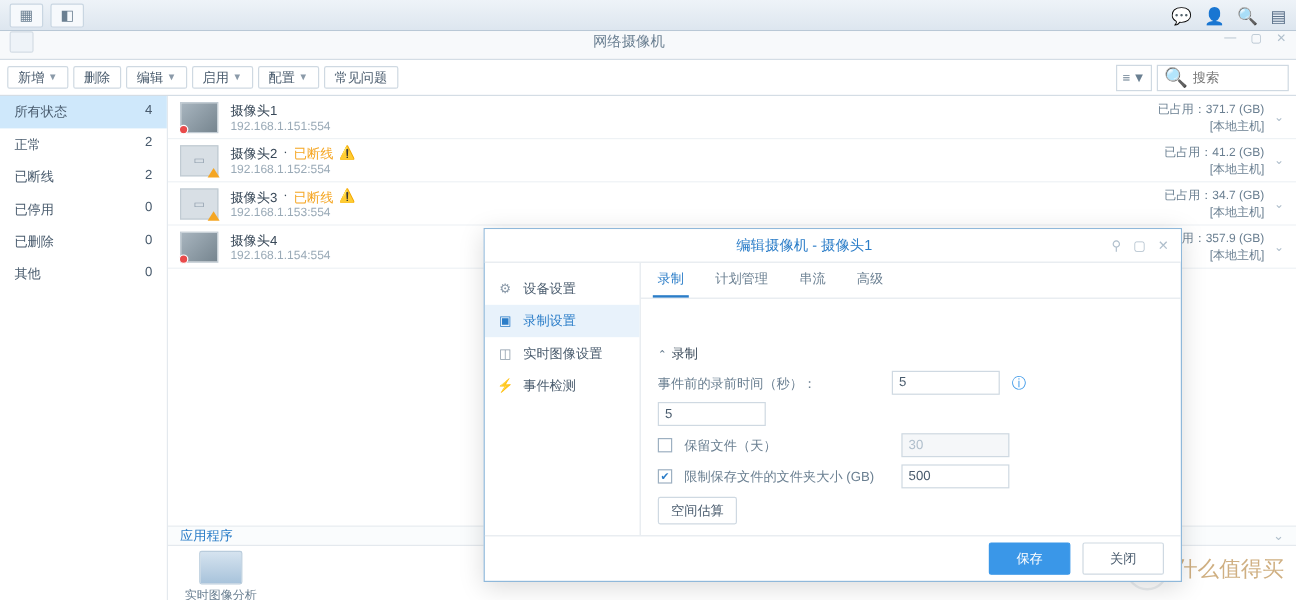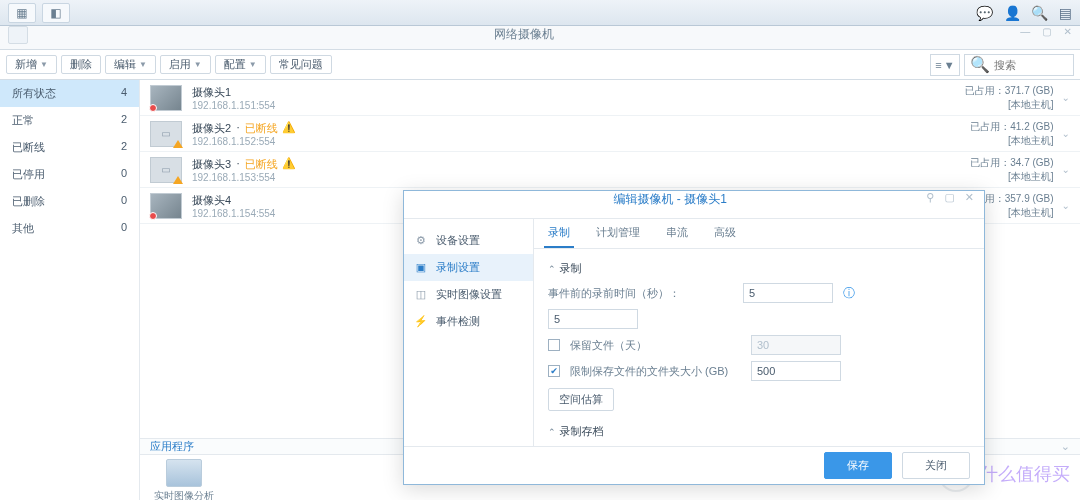--- a/index.html
+++ b/index.html
@@ -38,35 +38,35 @@
 .camrow .right { text-align:right; font-size:10px; color:#6a7f91; margin-right:8px;}
 .camrow .chev { color:#b0bfcc; font-size:10px; cursor:pointer;}
 .apps { height:62px; border-top:1px solid #e4e9ee; display:flex; flex-direction:column;}
 .apps .hdr { height:20px; border-bottom:1px solid #e4e9ee; background:#fafcfd; display:flex; align-items:center; padding:0 10px; font-size:11px; color:#2b7dc8;}
 .apps .hdr .chev { margin-left:auto; color:#b0bfcc; cursor:pointer;}
 .apps .body { flex:1; display:flex; align-items:center; padding:4px 14px; gap:6px;}
 .appicon { width:36px; height:28px; background:linear-gradient(#d5e3ef,#a8c3db); border:1px solid #b9ccdc; border-radius:2px;}
 .appname { font-size:10px; color:#6a7f91; }
 .watermark { position:absolute; right:10px; bottom:8px; display:flex; align-items:center; gap:6px; opacity:.5;}
 .wm-circ { width:36px; height:36px; border-radius:50%; background:#fff; border:2px solid #d8dfe5; display:flex; align-items:center; justify-content:center; font-size:18px; color:#b0bfcc; font-weight:bold;}
-.wm-txt { font-size:18px; color:#8b5cf6; font-weight:500;}
+.wm-txt { font-size:18px; color:#a16207; font-weight:500;}
 
 .overlay { position:absolute; inset:0; }
 .modal { position:absolute; left:263px; top:110px; width:582px; height:295px; background:#fff; border:1px solid #8fb8da; box-shadow:0 4px 20px rgba(0,0,0,.15); display:flex; flex-direction:column;}
-.modal .mtitle { height:28px; background:#fff; border-bottom:1px solid #e4e9ee; display:flex; align-items:flex-start; padding:0 10px;}
+.modal .mtitle { height:28px; background:#fff; border-bottom:1px solid #e4e9ee; display:flex; align-items:center; padding:0 10px;}
 .modal .mtitle .txt { flex:1; text-align:center; font-size:12px; color:#2b7dc8;}
 .modal .mtitle .wctl { display:flex; gap:10px; color:#b0bfcc; font-size:11px;}
 .modal .mtitle .wctl span { cursor:pointer;}
 .modal .mbody { flex:1; display:flex; overflow:hidden;}
 .modal .msidebar { width:130px; border-right:1px solid #e4e9ee; padding:8px 0;}
 .mside-item { display:flex; align-items:center; gap:8px; padding:6px 10px; font-size:11px; color:#495b6d; cursor:pointer;}
 .mside-item.sel { background:#e8f2fb; color:#2b7dc8;}
 .mside-item .ico { width:14px; display:inline-block; text-align:center; color:#8b9aa9;}
 .mside-item.sel .ico { color:#2b7dc8;}
-.modal .mmain { flex:1; display:flex; flex-direction:column; }
+.modal .mmain { flex:1; display:flex; flex-direction:column;gap:26px; }
 .mtabs { height:30px; border-bottom:1px solid #e4e9ee; display:flex; align-items:flex-end; padding:0 10px; gap:18px;}
 .mtab { font-size:11px; color:#6a7f91; padding:6px 4px; cursor:pointer; border-bottom:2px solid transparent;}
 .mtab.sel { color:#2b7dc8; border-bottom-color:#2b7dc8;}
 .mcontent { flex:1; overflow:auto; padding:8px 14px; font-size:11px; color:#495b6d;}
 .msection { }
 .msec-hdr { display:flex; align-items:center; gap:4px; padding:4px 0; color:#384858; font-size:11px; cursor:pointer;}
 .msec-hdr .arr { font-size:9px; color:#6a7f91;}
 .frow { display:flex; align-items:center; padding:3px 0; gap:10px;}
 .frow .lbl { width:185px; color:#6a7f91;}
 .frow .inp { width:90px; height:20px; border:1px solid #cfd9e2; padding:0 5px; font-size:11px; color:#495b6d;}

